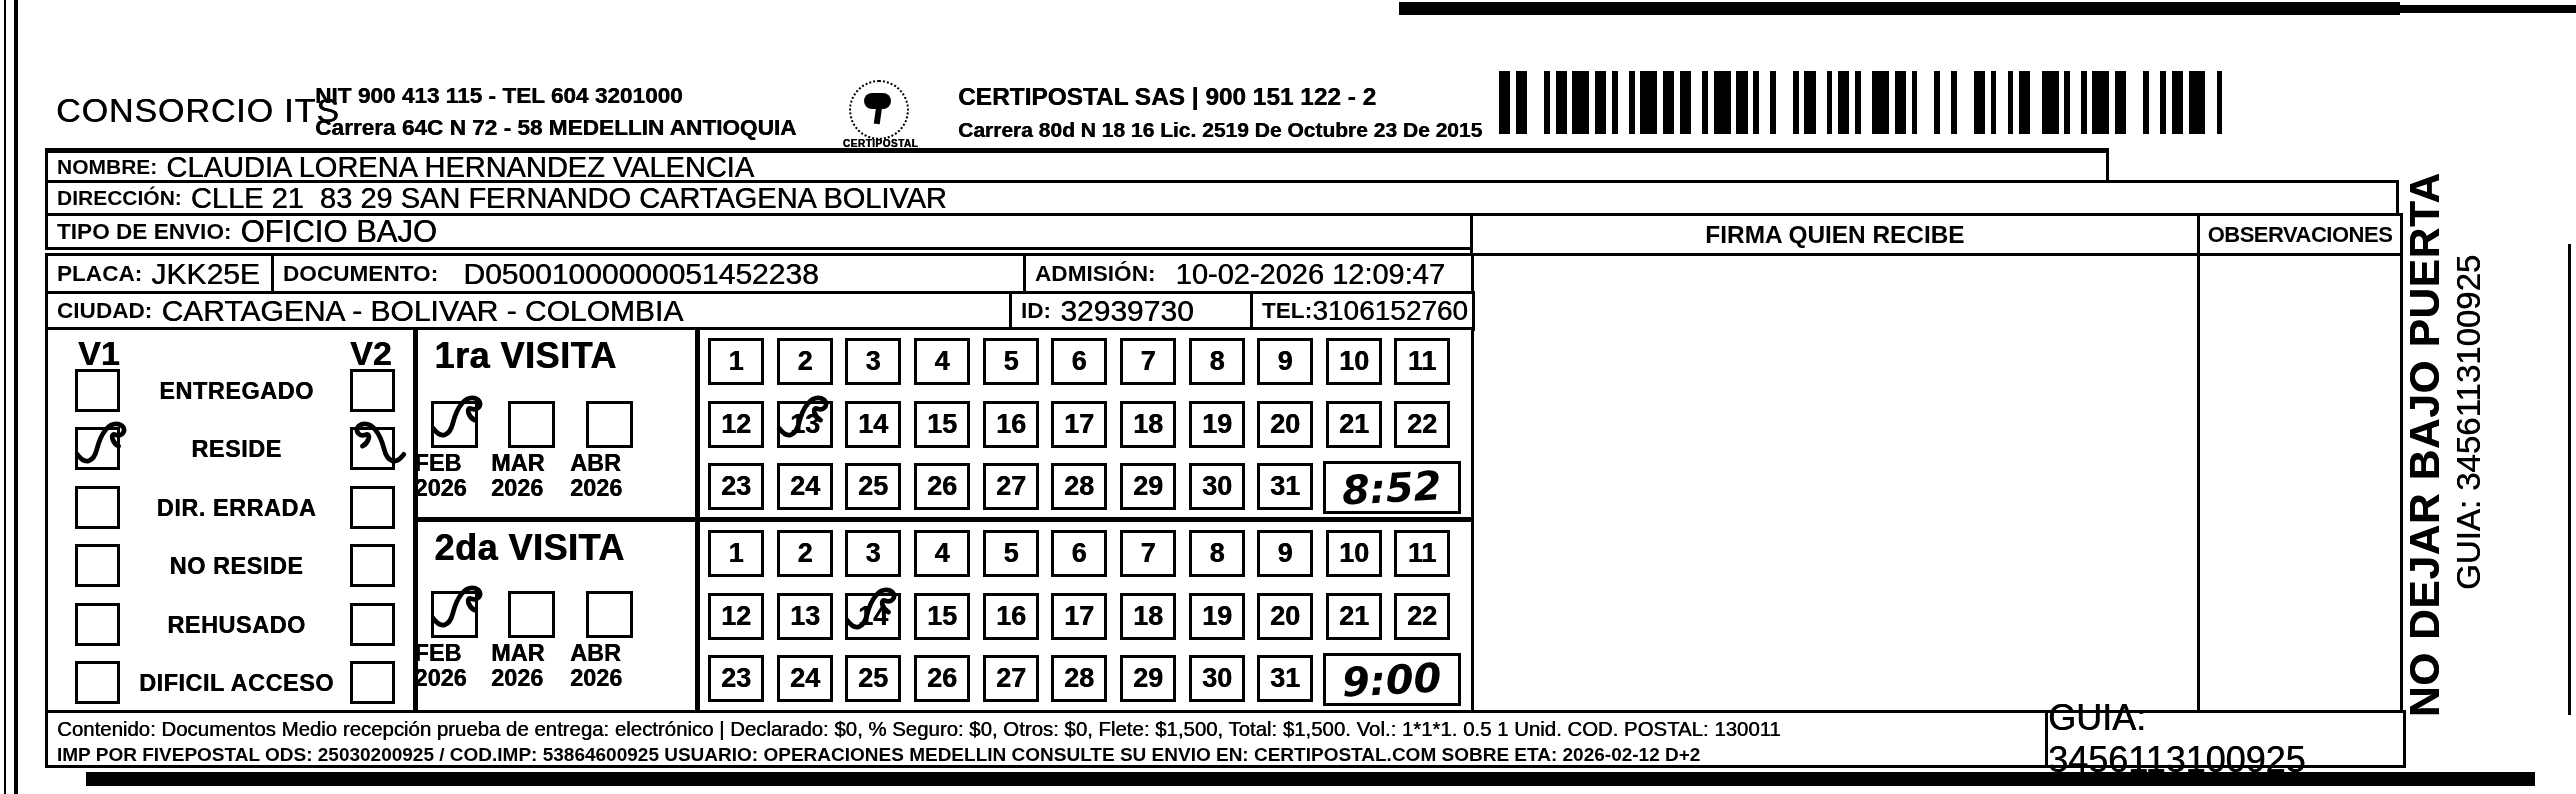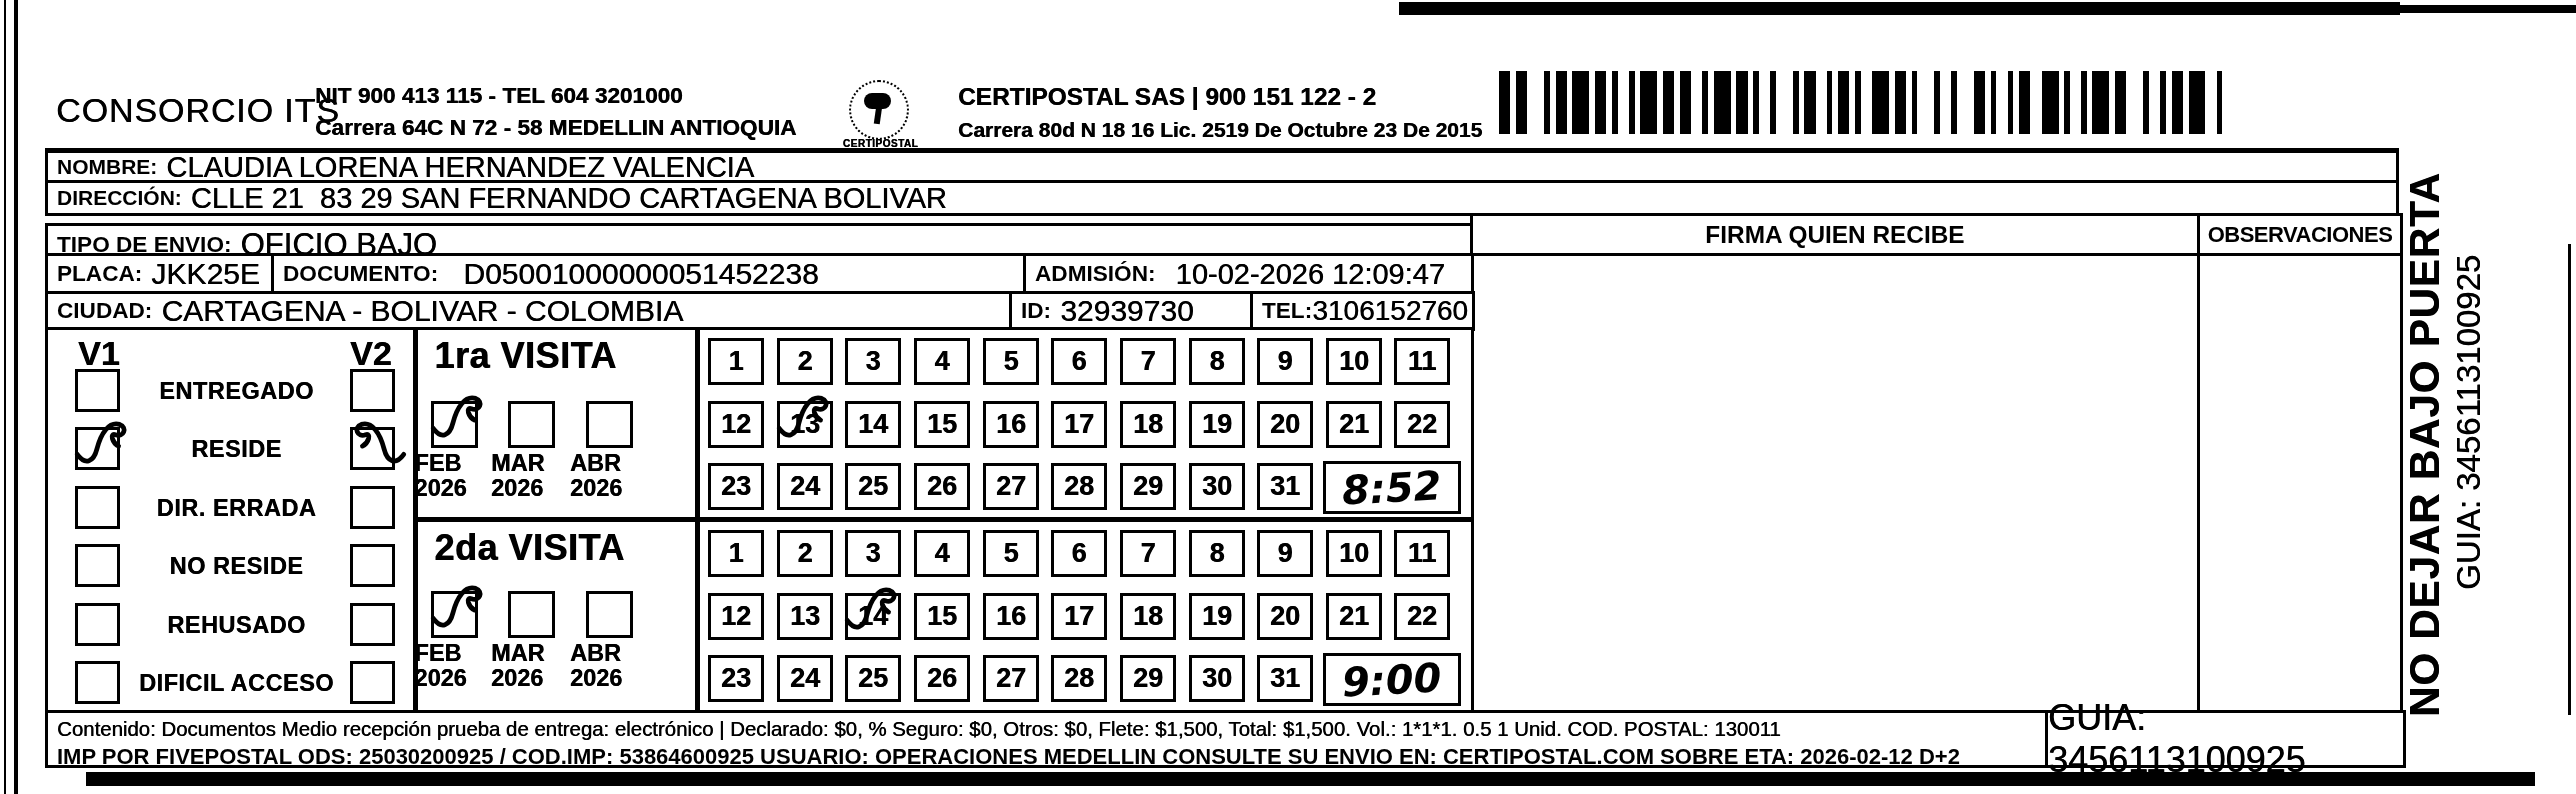--- a/index.html
+++ b/index.html
@@ -134,29 +134,29 @@
       <span style="flex-grow: 2; background: rgb(255, 255, 255);"></span>
       <span style="flex-grow: 1; background: rgb(0, 0, 0);"></span>
       <span style="flex-grow: 1; background: rgb(255, 255, 255);"></span>
       <span style="flex-grow: 2; background: rgb(0, 0, 0);"></span>
       <span style="flex-grow: 1; background: rgb(255, 255, 255);"></span>
       <span style="flex-grow: 3; background: rgb(0, 0, 0);"></span>
       <span style="flex-grow: 2; background: rgb(255, 255, 255);"></span>
       <span style="flex-grow: 1; background: rgb(0, 0, 0);"></span>
     </div>
 
-  <div class="cell" style="left:45px;top:148px;width:2354px;height:36px;border-top-width:5.4px">
+  <div class="cell" style="left:45px;top:148px;width:2064px;height:36px;border-top-width:5.4px">
     <span class="lbl" style="font-size:21px">NOMBRE:</span>
     <span class="val" style="font-size:29px">CLAUDIA LORENA HERNANDEZ VALENCIA</span>
   </div>
   <div class="cell" style="left:45px;top:180px;width:2354px;height:36px">
     <span class="lbl" style="font-size:21px">DIRECCIÓN:</span>
     <span class="val" style="font-size:29px">CLLE 21  83 29 SAN FERNANDO CARTAGENA BOLIVAR</span>
   </div>
-  <div class="cell" style="left:45px;top:223px;width:1429px;height:43px">
+  <div class="cell" style="left:45px;top:213px;width:1429px;height:37px">
     <span class="lbl">TIPO DE ENVIO:</span>
     <span class="val" style="font-size:31px">OFICIO BAJO</span>
   </div>
 
   <div class="cell hdrcell" style="left:1470px;top:213px;width:730px;height:43px;font-size:24.4px">FIRMA QUIEN RECIBE</div>
   <div class="cell hdrcell" style="left:2197px;top:213px;width:206px;height:43px;font-size:22px;letter-spacing:-0.5px">OBSERVACIONES</div>
   <div class="cell" style="left:1470px;top:253px;width:730px;height:461px"></div>
   <div class="cell" style="left:2197px;top:253px;width:206px;height:461px"></div>
 
   <div class="cell" style="left:45px;top:253px;width:229px;height:42px">
@@ -321,21 +321,21 @@
       <div class="day" style="left:557px;top:325px">31</div>
       <div class="timebox" style="left:623px;top:323px">
         <div class="hand" style="">9:00</div>
       </div>
     </div>
 
   <div class="scanline" style="left:417px;top:517px;width:1056px;height:4.5px"></div>
 
   <div class="cell" style="left:45px;top:710px;width:2003px;height:58px;display:block;padding:0">
     <div class="abs ink" style="left:9px;top:5.4px;font-size:20.4px;white-space:nowrap">Contenido: Documentos Medio recepción prueba de entrega: electrónico | Declarado: $0, % Seguro: $0, Otros: $0, Flete: $1,500, Total: $1,500. Vol.: 1*1*1. 0.5  1 Unid. COD. POSTAL: 130011</div>
-    <div class="abs" style="left:9px;top:31px;font-size:22px;font-weight:bold;white-space:nowrap">IMP POR FIVEPOSTAL ODS: 25030200925 / COD.IMP: 53864600925 USUARIO: OPERACIONES MEDELLIN CONSULTE SU ENVIO EN: CERTIPOSTAL.COM SOBRE ETA: 2026-02-12 D+2</div>
+    <div class="abs" style="left:9px;top:31px;font-size:19px;font-weight:bold;white-space:nowrap">IMP POR FIVEPOSTAL ODS: 25030200925 / COD.IMP: 53864600925 USUARIO: OPERACIONES MEDELLIN CONSULTE SU ENVIO EN: CERTIPOSTAL.COM SOBRE ETA: 2026-02-12 D+2</div>
   </div>
   <div class="cell hdrcell" style="left:2045px;top:710px;width:361px;height:58px;font-weight:normal;font-size:36px">
     <span class="ink">GUIA: 3456113100925</span>
   </div>
 
   <div class="vert ink" style="left:2401px;top:717px;font-size:42px;font-weight:bold;letter-spacing:0.9px">NO DEJAR BAJO PUERTA</div>
   <div class="vert ink" style="left:2450px;top:590px;font-size:33px">GUIA: 3456113100925</div>
 
 </div>
 

